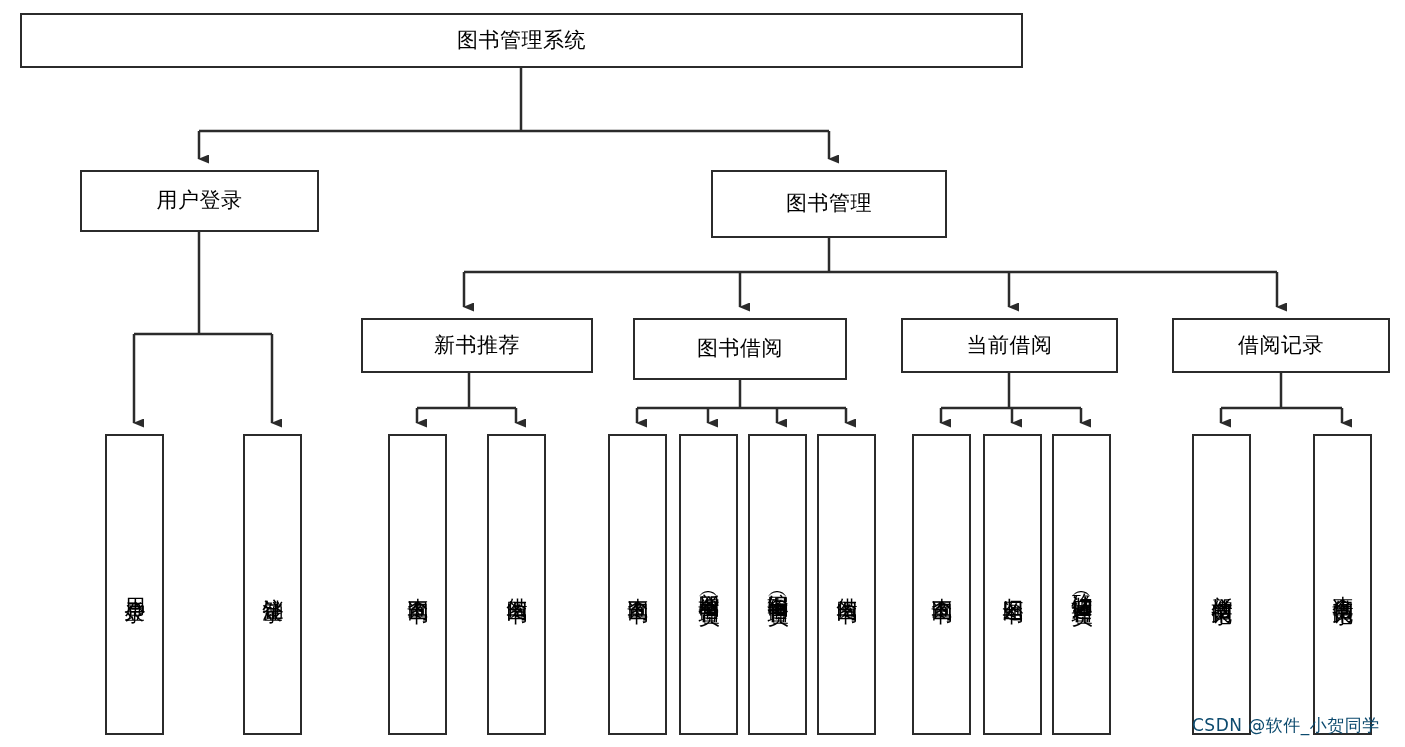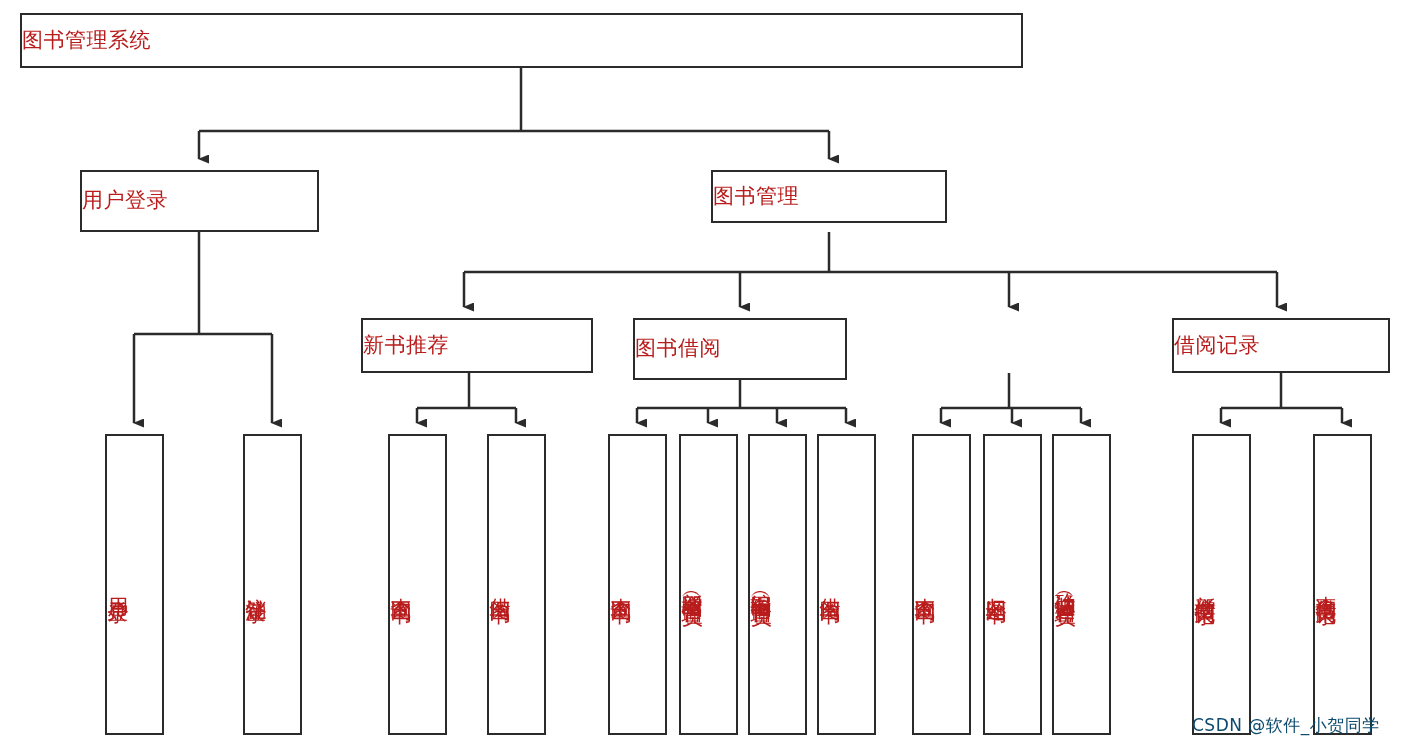--- a/index.html
+++ b/index.html
@@ -22,23 +22,24 @@
     top: 0;
     width: 1405px;
     height: 747px;
     pointer-events: none;
   }
   .node {
     position: absolute;
     box-sizing: border-box;
     border: 2px solid #2b2b2b;
     background: #ffffff;
-    color: #b91c1c;
+    color: #000000;
     display: flex;
     align-items: center;
+    justify-content: center;
     text-align: center;
     line-height: 1.22;
   }
   .node.h {
     font-size: 21px;
     letter-spacing: 0.5px;
   }
   .node.v {
     font-size: 21px;
     letter-spacing: 1px;
@@ -107,29 +108,32 @@
       </g>
   </svg>
 
   <div class="node h" style="left: 20px; top: 13px; width: 1003px; height: 55px;">
     <span>图书管理系统</span>
   </div>
 
   <div class="node h" style="left: 80px; top: 170px; width: 239px; height: 62px;">
     <span>用户登录</span>
   </div>
-  <div class="node h" style="left: 711px; top: 170px; width: 236px; height: 53px;">
+  <div class="node h" style="left: 711px; top: 170px; width: 236px; height: 68px;">
     <span>图书管理</span>
   </div>
 
   <div class="node h" style="left: 361px; top: 318px; width: 232px; height: 55px;">
     <span>新书推荐</span>
   </div>
   <div class="node h" style="left: 633px; top: 318px; width: 214px; height: 62px;">
     <span>图书借阅</span>
+  </div>
+  <div class="node h" style="left: 901px; top: 318px; width: 217px; height: 55px;">
+    <span>当前借阅</span>
   </div>
   <div class="node h" style="left: 1172px; top: 318px; width: 218px; height: 55px;">
     <span>借阅记录</span>
   </div>
 
   <div class="node v" style="left: 105px; top: 434px; width: 59px; height: 301px;">
     <span class="vtext">用户登录</span>
   </div>
   <div class="node v" style="left: 243px; top: 434px; width: 59px; height: 301px;">
     <span class="vtext">注销登录</span>

